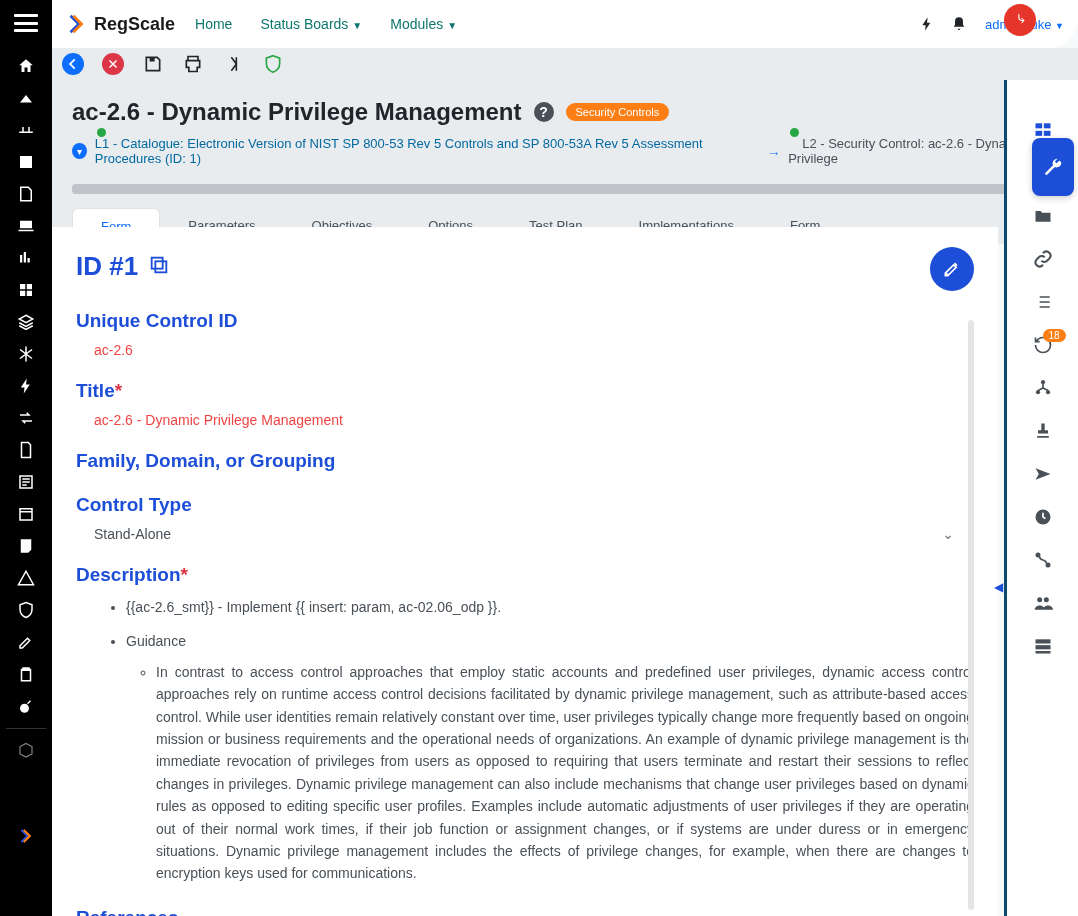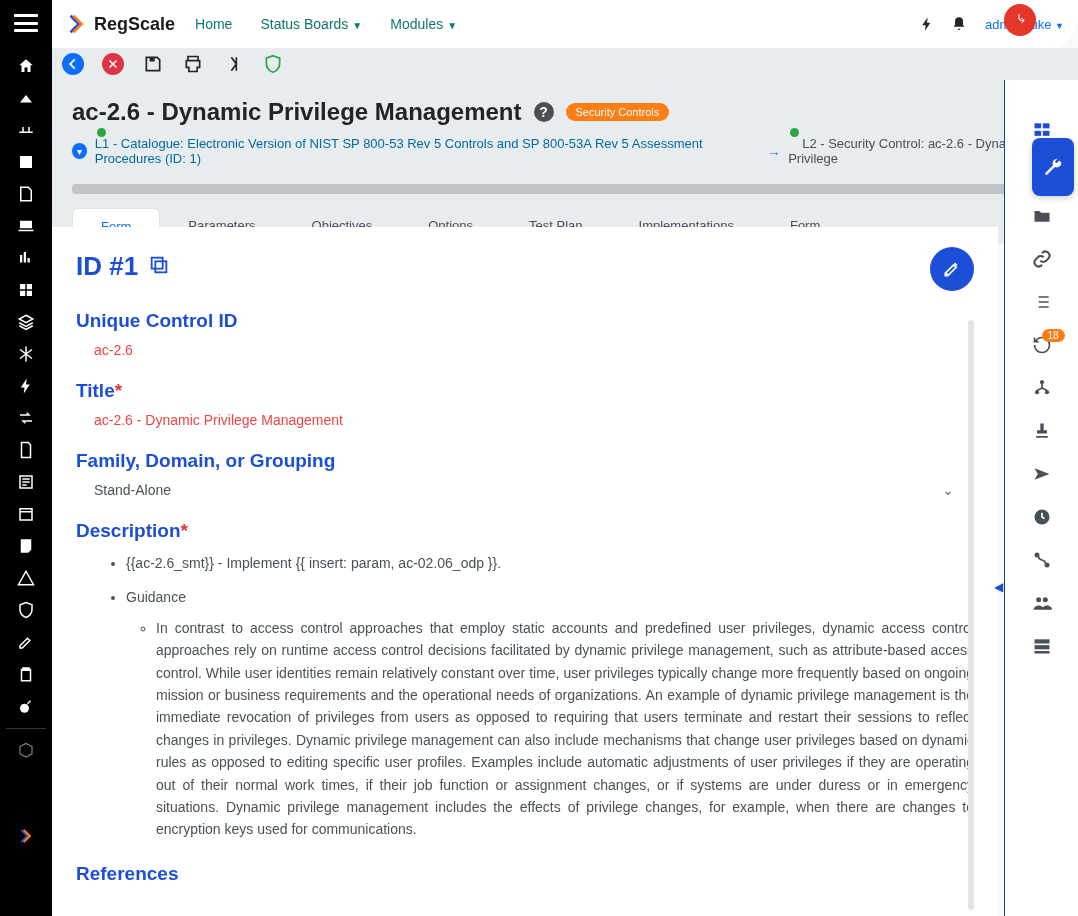--- a/index.html
+++ b/index.html
@@ -66,21 +66,21 @@
 .field-value { font-size:14px; color:#ef4444; padding-left: 18px;}
 .select-row { display:flex; align-items:flex-start; justify-content:space-between; padding-left:18px; padding-right: 36px; color:#495057; position:relative;}
 .select-row .chev { color:#6c757d; position:absolute; right:20px;}
 
 .desc-list { padding-left: 50px; color:#495057; font-size:14px; line-height:1.6;}
 .desc-list li { margin-bottom: 12px; list-style: disc;}
 .desc-sub { padding-left: 30px; margin-top: 8px;}
 .desc-sub li { list-style: circle; text-align: justify;}
 
 
-.right-rail { position:fixed; right:0; top:80px; width:74px; bottom:0; background:#fff; border-left:1px solid #0c4a6e; display:flex; flex-direction:column; align-items:center; gap:20px; padding-top: 40px; z-index:70;}
+.right-rail { position:fixed; right:0; top:80px; width:74px; bottom:0; background:#fff; border-left:3px solid #0c4a6e; display:flex; flex-direction:column; align-items:center; gap:20px; padding-top: 40px; z-index:70;}
 .right-rail .r-icon { cursor:pointer; color:#495057; position:relative;}
 .right-rail .r-icon.active { color:#1d4ed8;}
 .r-badge { position:absolute; top:-6px; left:10px; background:#fd7e14; color:#fff; font-size:10px; padding:1px 6px; border-radius:8px;}
 .wrench-tab { position:fixed; right:4px; top:138px; width:42px; height:58px; background:#1d4ed8; border-radius:8px; display:flex; align-items:center; justify-content:center; color:#fff; cursor:pointer; z-index:95; box-shadow: 0 2px 6px rgba(0,0,0,0.2);}
 .collapse-handle { position:fixed; right:74px; top: 580px; width:10px; height:18px; color:#1d4ed8; cursor:pointer; z-index:72; font-size:12px;}
 
 .scroll-marker { position:absolute; right:104px; top:320px; width:6px; height:590px; background:#e4e4e4; border-radius:3px;}
 </style>
 </head>
 <body>
@@ -330,20 +330,21 @@
     </div>
 
   <div class="field-label">Unique Control ID</div>
   <div class="field-value">ac-2.6</div>
 
   <div class="field-label"><span>Title</span><span class="req">*</span></div>
   <div class="field-value">ac-2.6 - Dynamic Privilege Management</div>
 
   <div class="field-label">Family, Domain, or Grouping</div>
 
+  <div class="field-label">Control Type</div>
   <div class="select-row">
     <span>Stand-Alone</span>
     <span class="chev">⌄</span>
   </div>
 
   <div class="field-label"><span>Description</span><span class="req">*</span></div>
   <ul class="desc-list">
     <li>{{ac-2.6_smt}} - Implement {{ insert: param, ac-02.06_odp }}.</li>
     <li><span>Guidance</span>
       <ul class="desc-sub">

